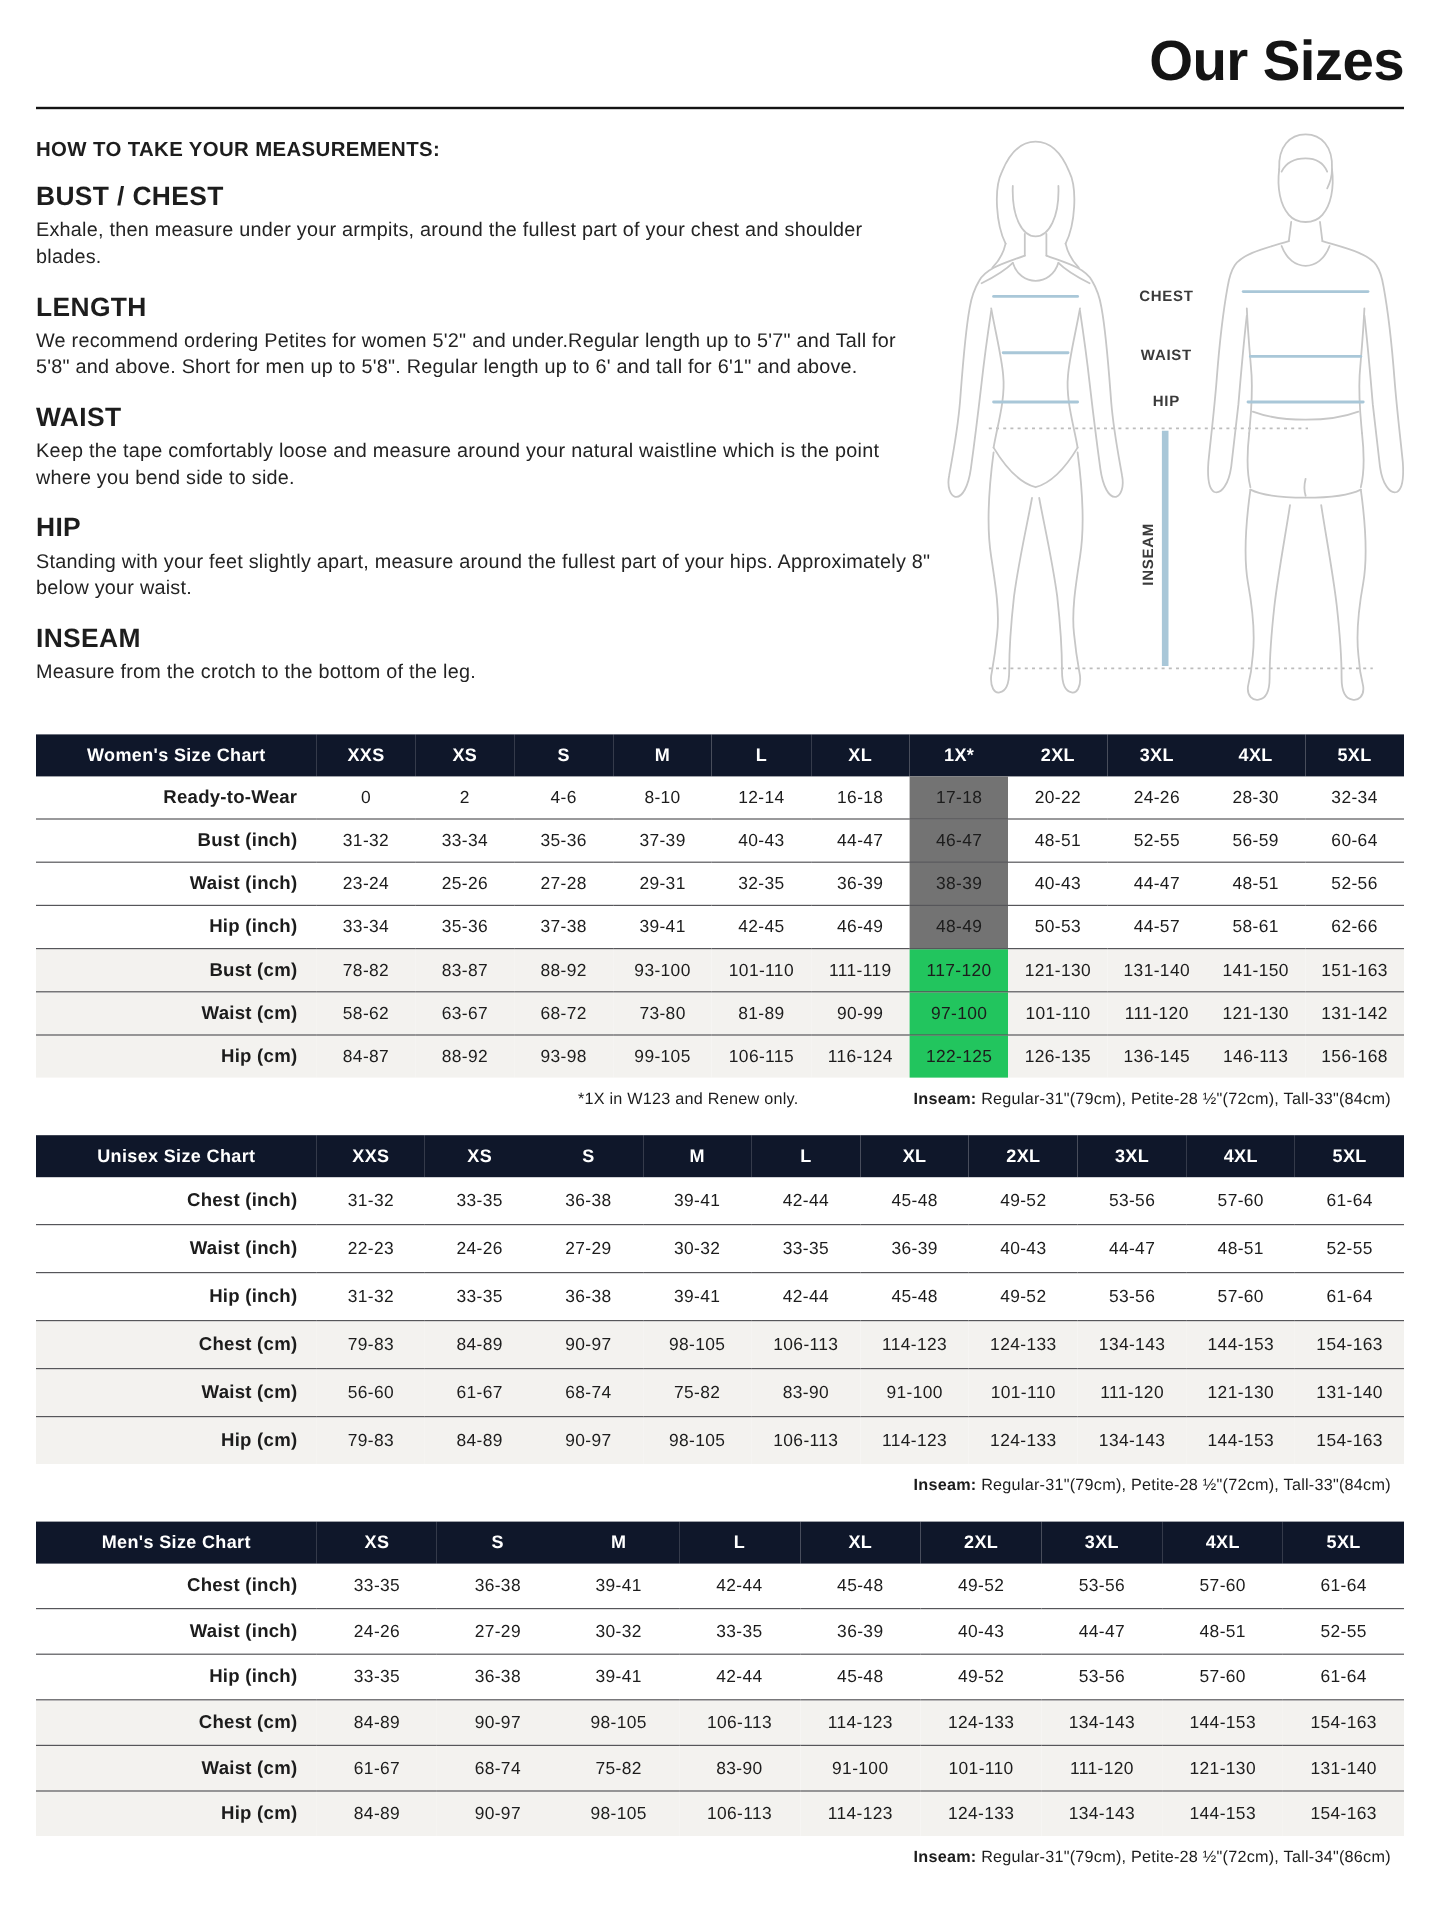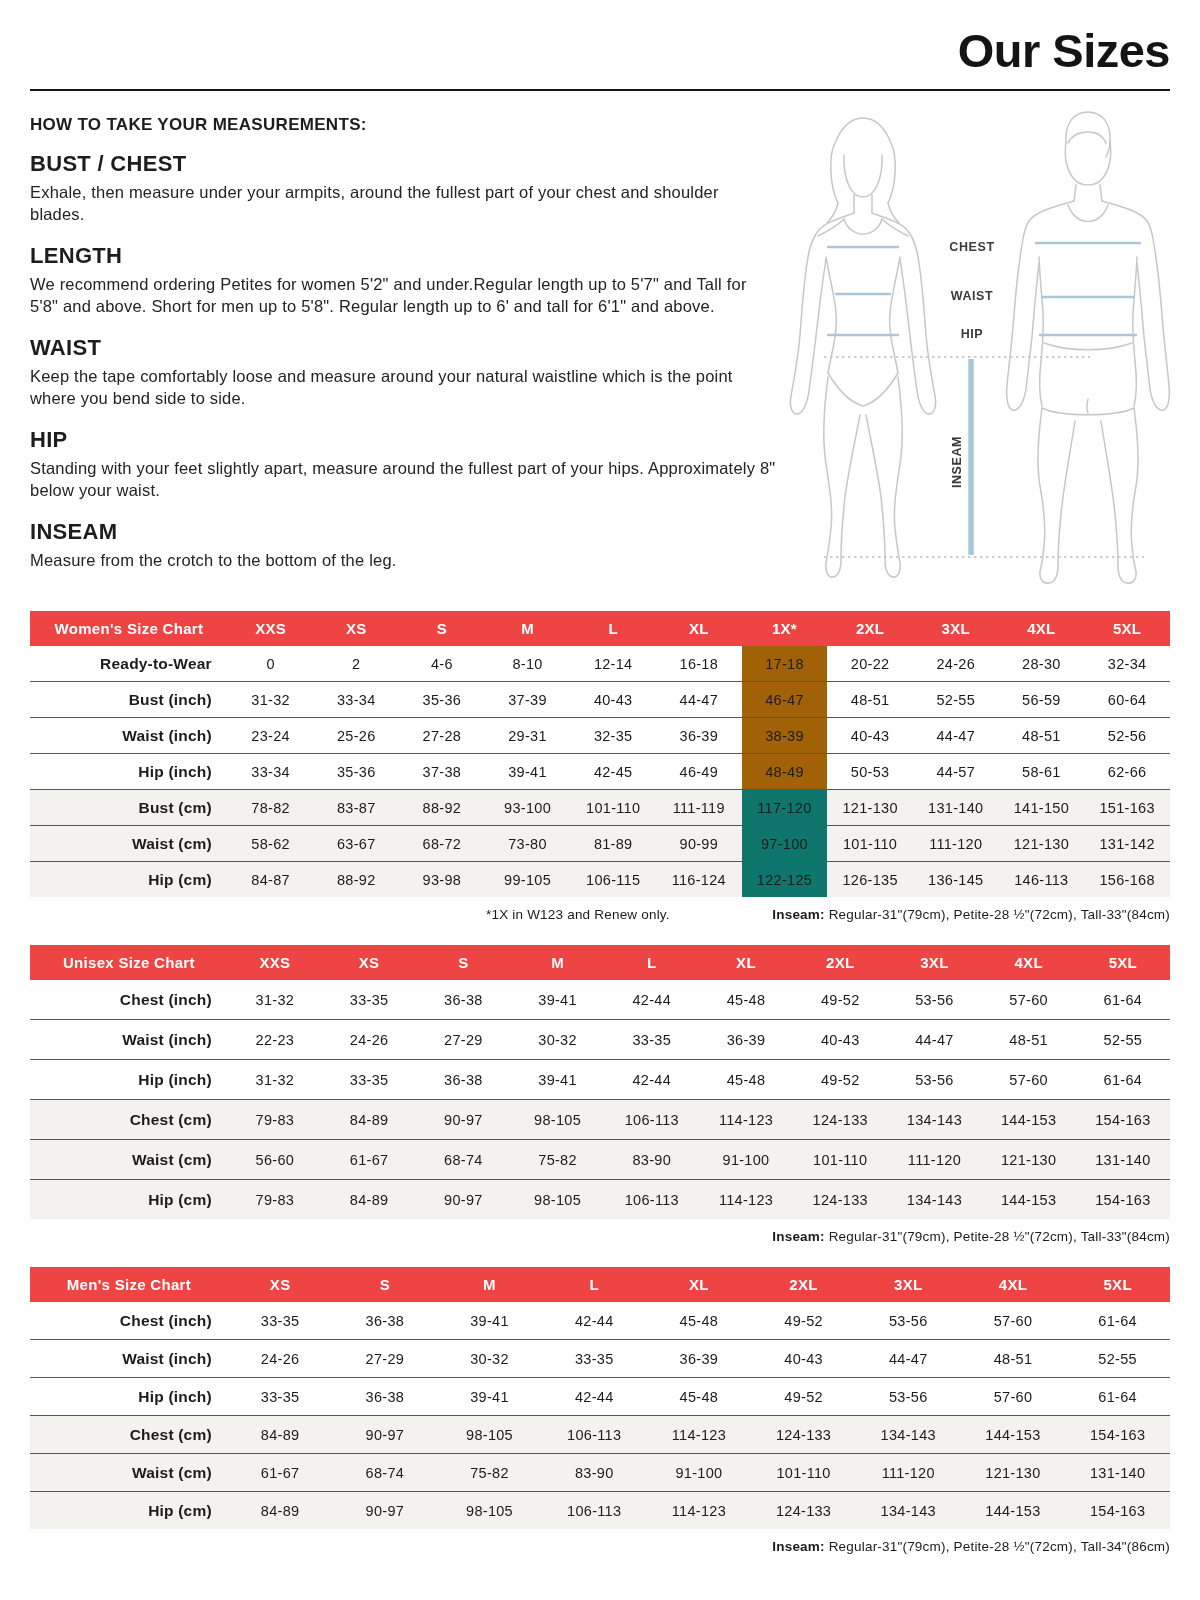--- a/index.html
+++ b/index.html
@@ -16,42 +16,42 @@
   .main-row { display:flex; align-items:flex-start; }
   .copy-col { width:748px; flex:0 0 748px; }
   .howto-heading { font-size:17px; font-weight:800; letter-spacing:.3px; margin:2px 0 16px 0; }
   .m-section { margin-bottom:17px; }
   .m-heading { font-size:22px; font-weight:700; letter-spacing:.3px; margin:0 0 5px 0; }
   .m-body { font-size:16.5px; line-height:1.33; letter-spacing:.2px; margin:0; color:#232323; }
   .diagram-col { margin-left:auto; width:402px; flex:0 0 402px; margin-top:-6px;text-align:right; }
 
   .size-table { width:100%; border-collapse:collapse; table-layout:fixed; }
   .size-table thead th {
-    background:#ef4444; color:#ffffff; font-weight:700; font-size:15px;
-    letter-spacing:.3px; padding:9px 2px; text-align:center;
+    background:#0f172a; color:#ffffff; font-weight:700; font-size:15px;
+    letter-spacing:.3px; padding:9px 20px; text-align:center;
   }
   .size-table thead th.corner { width:17%; }
   .size-table tbody tr { border-bottom:1.5px solid #56565a; }
   .size-table tbody tr:last-child { border-bottom:none; }
   .size-table tbody td {
     font-size:14.5px; color:#1c1c1c; text-align:center; letter-spacing:.3px;
     padding:8.5px 2px; white-space:nowrap;
   }
   .t-unisex tbody td { padding:10.5px 2px; }
   .t-men tbody td { padding:9.5px 2px; }
   .size-table td.rowlabel { font-weight:800; font-size:15.5px; text-align:right; padding-right:16px; letter-spacing:.2px; }
   .size-table tr.shaded { background:#f3f2ef; }
-  .size-table td.hl { background:#a16207; }
-  .size-table tr.shaded td.hl { background:#0f766e; }
+  .size-table td.hl { background:#737373; }
+  .size-table tr.shaded td.hl { background:#22c55e; }
 
   .t-women { margin-top:20px; }
   .t-unisex { margin-top:23px; }
   .t-men { margin-top:23px; }
 
-  .footnote-row { display:flex; align-items:baseline; margin:10px 0 0 0; font-size:13.5px; color:#1c1c1c;gap:20px; }
+  .footnote-row { display:flex; align-items:baseline; margin:10px 11px 0 0; font-size:13.5px; color:#1c1c1c;gap:20px; }
   .fn-left { margin-left:40%; letter-spacing:.2px; }
   .fn-right { margin-left:auto; letter-spacing:.2px; }
   .fn-bold { font-weight:800; }
 
   svg text { font-family:"Liberation Sans", sans-serif; }
   .diag-label { font-size:12.5px; font-weight:700; fill:#3a3a3a; letter-spacing:.6px; }
 </style>
 </head>
 <body>
 

